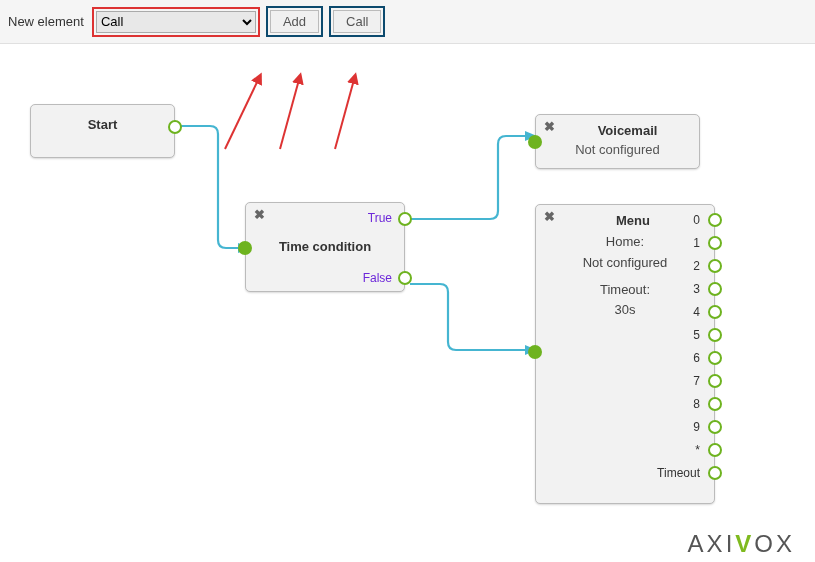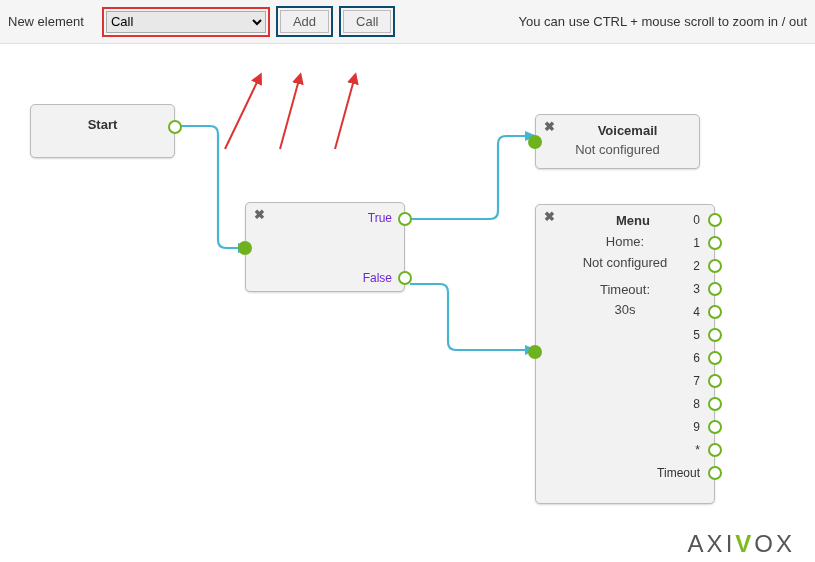--- a/index.html
+++ b/index.html
@@ -13,21 +13,21 @@
     overflow: hidden;
   }
   .toolbar {
     display: flex;
     align-items: center;
     padding: 6px 8px;
     background: #f5f5f5;
     border-bottom: 1px solid #e0e0e0;
     gap: 6px;
   }
-  .toolbar-label { color: #333; margin-right: 12px; }
+  .toolbar-label { color: #333; margin-right: 2px; }
   .select-wrap {
     border: 2px solid #d33;
     padding: 2px;
   }
   select.new-element {
     width: 160px;
     height: 22px;
     background: #e8e8e8;
     border: 1px solid #aaa;
     font-size: 13px;
@@ -137,21 +137,20 @@
     <select class="new-element">
       <option>Call</option>
     </select>
   </span>
   <span class="btn-wrap">
     <button class="tb-btn">Add</button>
   </span>
   <span class="btn-wrap">
     <button class="tb-btn">Call</button>
   </span>
-  <span class="hint">You can use CTRL + mouse scroll to zoom in / out</span>
 </div>
 
 <div class="canvas">
   <svg class="wires">
     <defs>
       <marker id="arrR" markerWidth="6" markerHeight="6" refX="4" refY="3" orient="auto">
         <path d="M0,0 L6,3 L0,6 Z" fill="#d33"></path>
       </marker>
     </defs>
 
@@ -174,20 +173,21 @@
     </g>
   </svg>
 
   <div class="node n-start">
     <div class="node-title">Start</div>
     <div class="port" style="right:-8px; top:15px;"></div>
   </div>
 
   <div class="node n-tc">
     <span class="close-x">✖</span>
+    <div class="node-title">Time condition</div>
     <div class="port in" style="left:-8px; top:38px;"></div>
     <span class="out-label" style="right:12px; top:8px;">True</span>
     <div class="port" style="right:-8px; top:9px;"></div>
     <span class="out-label" style="right:12px; bottom:6px;">False</span>
     <div class="port" style="right:-8px; bottom:6px;"></div>
   </div>
 
   <div class="node n-vm">
     <span class="close-x">✖</span>
     <div class="node-title" style="padding-left:20px;">Voicemail</div>

